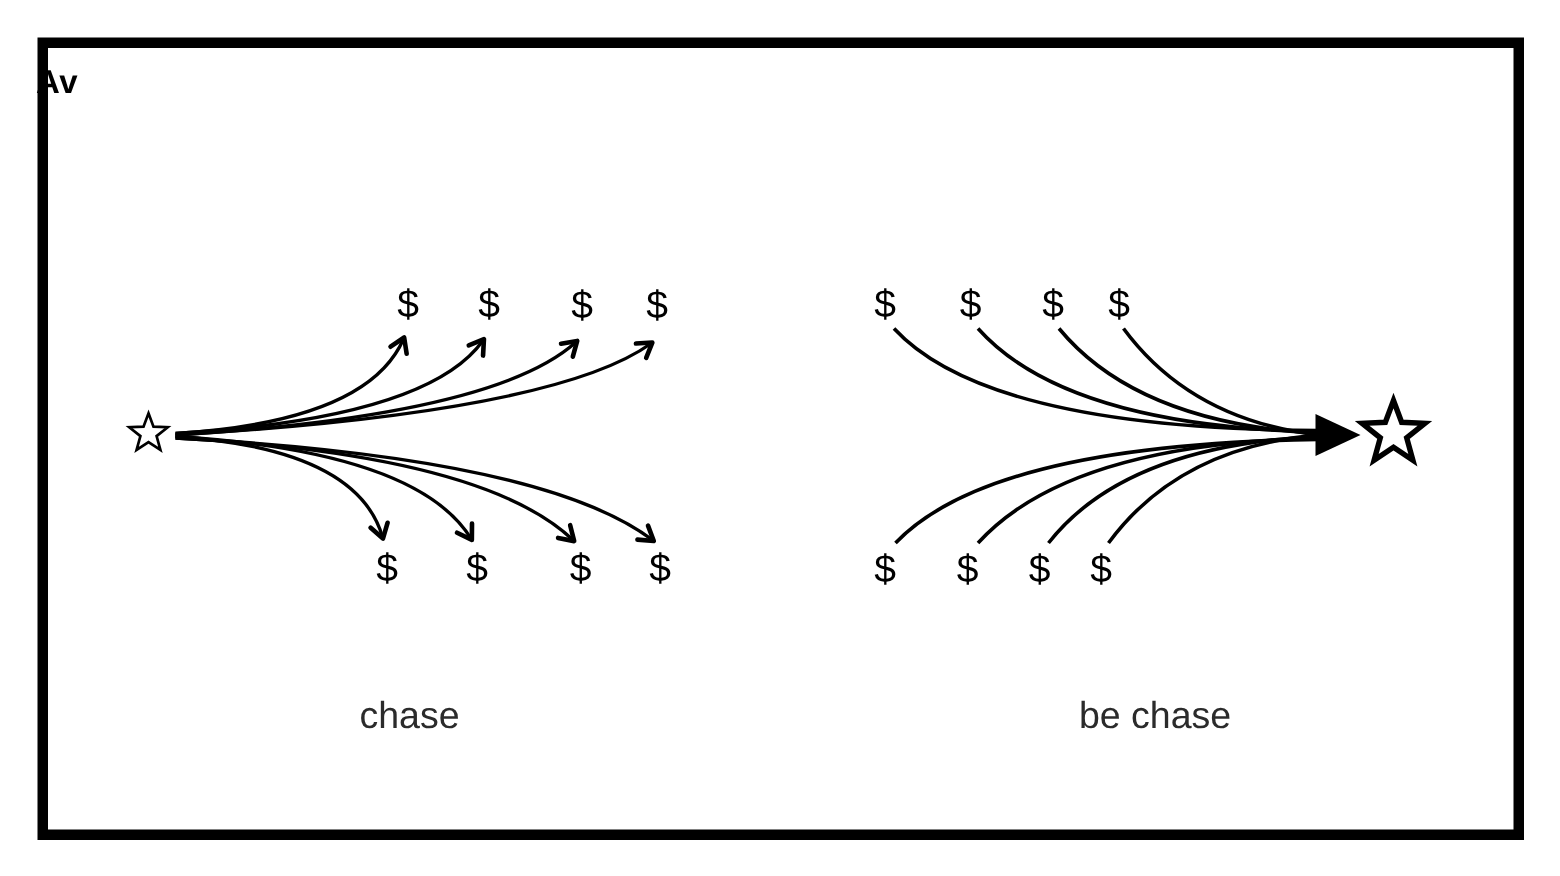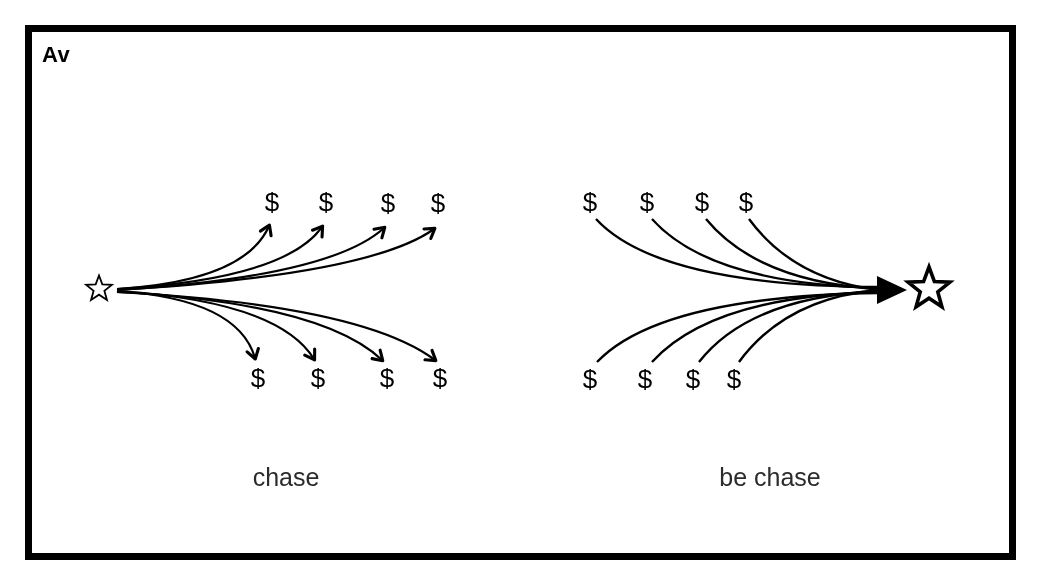--- a/index.html
+++ b/index.html
@@ -20,36 +20,36 @@
     left: 25px;
     top: 25px;
     width: 991px;
     height: 535px;
     box-sizing: border-box;
     border: 7px solid var(--ink, #000);
     background: #ffffff;
   }
   .panel-label {
     position: absolute;
-    left: 42px;
+    left: 24px;
     top: 42px;
     font-size: 22px;
     font-weight: bold;
     color: var(--ink, #000);
     letter-spacing: 0.5px;
   }
   .caption {
     position: absolute;
     top: 463px;
     transform: translateX(-50%);
     font-size: 25px;
     color: var(--caption, #2b2b2b);
     white-space: nowrap;
   }
-  .caption-left  { left: 286px; }
+  .caption-left  { left: 273px; }
   .caption-right { left: 770px; }
   #diagram-svg {
     position: absolute;
     left: 0;
     top: 0;
   }
   #diagram-svg text.money {
     font-family: "Liberation Sans", sans-serif;
     font-size: 26px;
     fill: var(--ink, #000);

